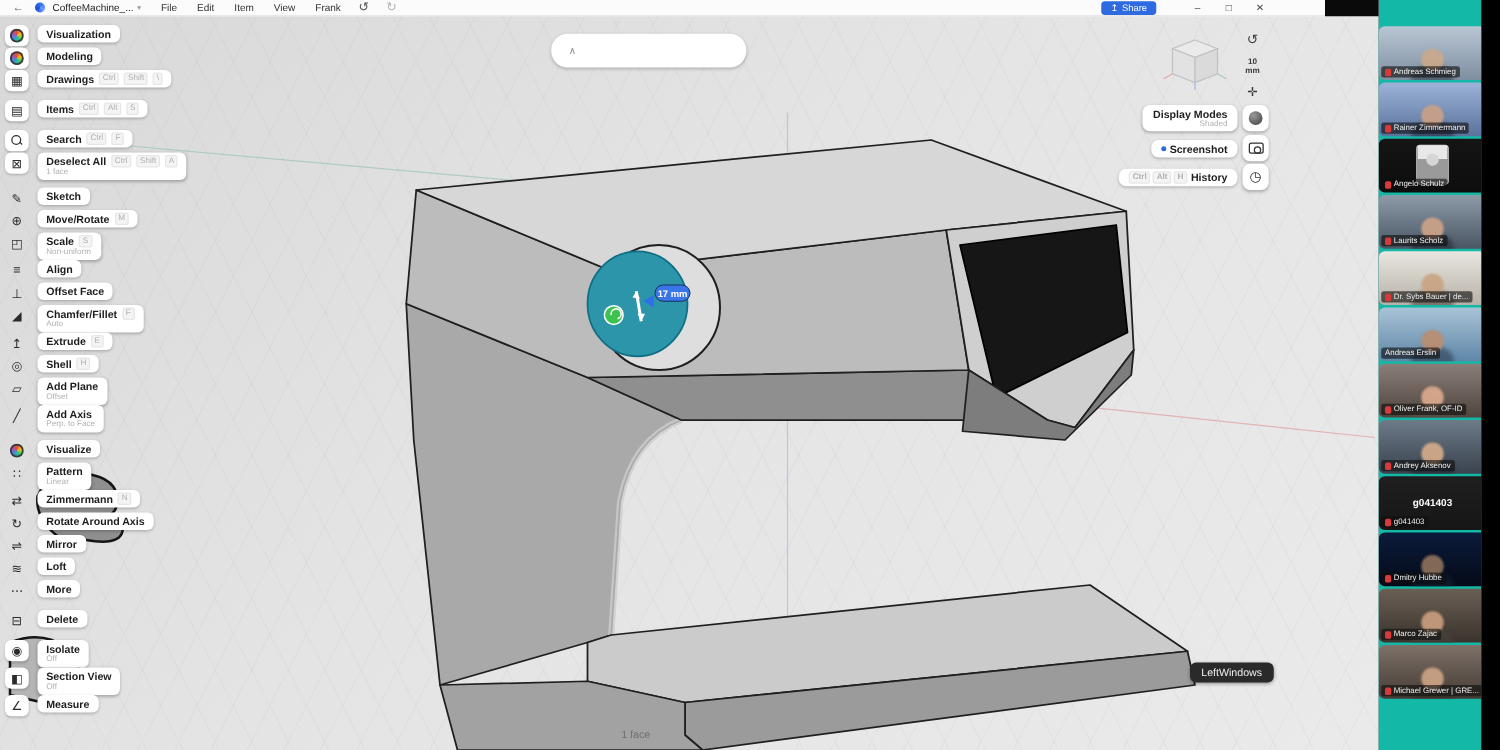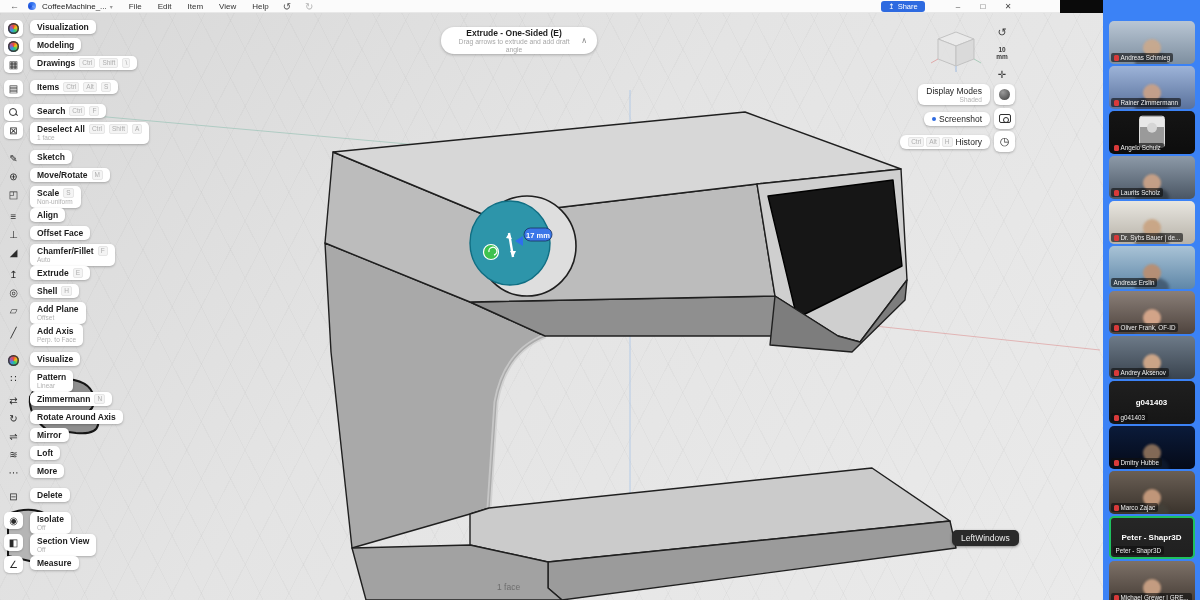--- a/index.html
+++ b/index.html
@@ -68,42 +68,42 @@
 
   
   #viewcube { position:absolute; left:928px; top:26px; z-index:25; opacity:.8; }
   #mini-rail { position:absolute; left:990px; top:26px; width:24px; z-index:25; display:flex;
                flex-direction:column; align-items:center; gap:9px; color:#3a3a3a; }
   .mini-btn { font-size:11px; line-height:12px; text-align:center; color:#3a3a3a; }
   .mini-units { font-size:6.5px; font-weight:bold; color:#3a3a3a; line-height:6.5px; text-align:center; }
   .ctl-row { position:absolute; z-index:30; display:flex; align-items:center; gap:4px; }
   .ctl-pill { background:#fff; border-radius:6px; box-shadow:0 1px 2.5px rgba(0,0,0,.25);
               padding:2px 8px; text-align:right; }
-  .ctl-title { font-size:8.5px; font-weight:normal; color:#1d1d1d; line-height:10px; white-space:nowrap; }
+  .ctl-title { font-size:8.5px; font-weight:bold; color:#1d1d1d; line-height:10px; white-space:nowrap; }
   .ctl-sub { font-size:6.5px; color:#b3b3b3; line-height:7px; }
   .ctl-btn { width:21px; height:21px; background:#fff; border-radius:6px;
              box-shadow:0 1px 2.5px rgba(0,0,0,.25); display:flex; align-items:center;
              justify-content:center; color:#2f2f2f; font-size:11px; }
   .bluedot { display:inline-block; width:4px; height:4px; border-radius:50%; background:#2e6ae0;
              margin-right:3px; vertical-align:1px; }
   .camera { position:relative; width:12px; height:9px; border:1.2px solid #2f2f2f; border-radius:2px; }
   .camera::after { content:""; position:absolute; left:3px; top:1.5px; width:4px; height:4px;
                    border:1.2px solid #2f2f2f; border-radius:50%; }
   .sphere-glyph { width:11px; height:11px; border-radius:50%;
                   background:radial-gradient(circle at 35% 30%,#9a9a9a,#3c3c3c); }
 
   
   #selection-info { position:absolute; left:497px; top:582px; font-size:8.5px; color:#6e6e6e; z-index:20; }
   #key-indicator { position:absolute; left:952px; top:530px; background:#2a2a2a; color:#f0f0f0;
                    font-size:8.5px; padding:3px 9px; border-radius:5px; z-index:30;
                    box-shadow:0 1px 3px rgba(0,0,0,.4); }
   #model-svg { position:absolute; left:0; top:0; z-index:10; }
 
   
-  #calls { position:absolute; left:1103px; top:0; width:97px; height:600px; background:#3b82f6;
+  #calls { position:absolute; left:1103px; top:0; width:82px; height:600px; background:#14b8a6;
            padding-top:21px; overflow:hidden; }
   .tile { position:relative; width:86px; height:43px; margin:0 auto 2px auto; border-radius:5px;
           overflow:hidden; background:#222; }
   .tile .face { position:absolute; left:50%; top:42%; width:18px; height:18px; margin-left:-9px;
                 border-radius:50%; filter:blur(1px); opacity:.95; }
   .tile .shoulders { position:absolute; left:50%; top:72%; width:34px; height:20px; margin-left:-17px;
                 border-radius:50% 50% 0 0; filter:blur(1.5px); opacity:.8; }
   .tile.active { border:2px solid #1fc05f; background:#262626; }
   .tile .center-name { position:absolute; inset:0; display:flex; align-items:center;
                 justify-content:center; color:#fff; font-weight:bold; font-size:8px; text-align:center; }
@@ -180,21 +180,21 @@
     <div id="titlebar">
       <span class="tb-icon">←</span>
       <span class="logo"></span>
       <span id="doc-title">CoffeeMachine_...</span>
       <span class="chev">▾</span>
       <span id="menubar" style="display:flex;">
           <span class="menu-item">File</span>
           <span class="menu-item">Edit</span>
           <span class="menu-item">Item</span>
           <span class="menu-item">View</span>
-          <span class="menu-item">Help</span>
+          <span class="menu-item">Frank</span>
         </span>
       <span class="undo-redo">↺</span>
       <span class="undo-redo" style="color:#b5b5b5;">↻</span>
     </div>
     <div id="titlebar-ext"></div>
     <div id="share-btn" style="z-index:41;">
       <span>↥</span>
       <span>Share</span>
     </div>
     <div class="winctl" style="left:947px;z-index:41;">–</div>
@@ -515,24 +515,20 @@
             <div class="pill">
               <div class="pill-main">
                 <span class="pill-label">Measure</span>
               </div>
             </div>
           </div>
         </div>
       </div>
 
     <div id="top-tooltip">
-      <div class="txt">
-        <div id="tt-title">Extrude - One-Sided (E)</div>
-        <div id="tt-sub">Drag arrows to extrude and add draft angle</div>
-      </div>
       <span id="tt-chev">∧</span>
     </div>
 
     <svg id="viewcube" width="56" height="46" viewBox="0 0 56 46">
       <g stroke="#b9b9b9" fill="#ececec" stroke-width="1">
         <path d="M28,6 L46,13 L28,20 L10,13 Z"></path>
         <path d="M10,13 L28,20 L28,40 L10,33 Z" fill="#e2e2e2"></path>
         <path d="M46,13 L28,20 L28,40 L46,33 Z" fill="#d8d8d8"></path>
       </g>
       <line x1="28" y1="40" x2="28" y2="46" stroke="#8fb2e0" stroke-width="1"></line>
@@ -665,26 +661,20 @@
         </div>
       </div>
       <div class="tile" style="background: linear-gradient(rgb(106, 95, 85), rgb(58, 51, 44));">
         <div class="shoulders" style="background: rgb(68, 65, 58);"></div>
         <div class="face" style="background: rgb(199, 155, 125);"></div>
         <div class="name-tag">
           <span class="mic-muted"></span>
           <span>Marco Zajac</span>
         </div>
       </div>
-      <div class="tile active" style="border-color: rgb(31, 192, 95); background: linear-gradient(rgb(38, 38, 38), rgb(32, 32, 32));">
-        <div class="center-name">Peter - Shapr3D</div>
-        <div class="name-tag">
-          <span>Peter - Shapr3D</span>
-        </div>
-      </div>
       <div class="tile" style="background: linear-gradient(rgb(125, 113, 104), rgb(69, 60, 53));">
         <div class="shoulders" style="background: rgb(60, 53, 47);"></div>
         <div class="face" style="background: rgb(202, 161, 132);"></div>
         <div class="name-tag">
           <span class="mic-muted"></span>
           <span>Michael Grewer | GRE...</span>
         </div>
       </div>
     </div>
 </div>

